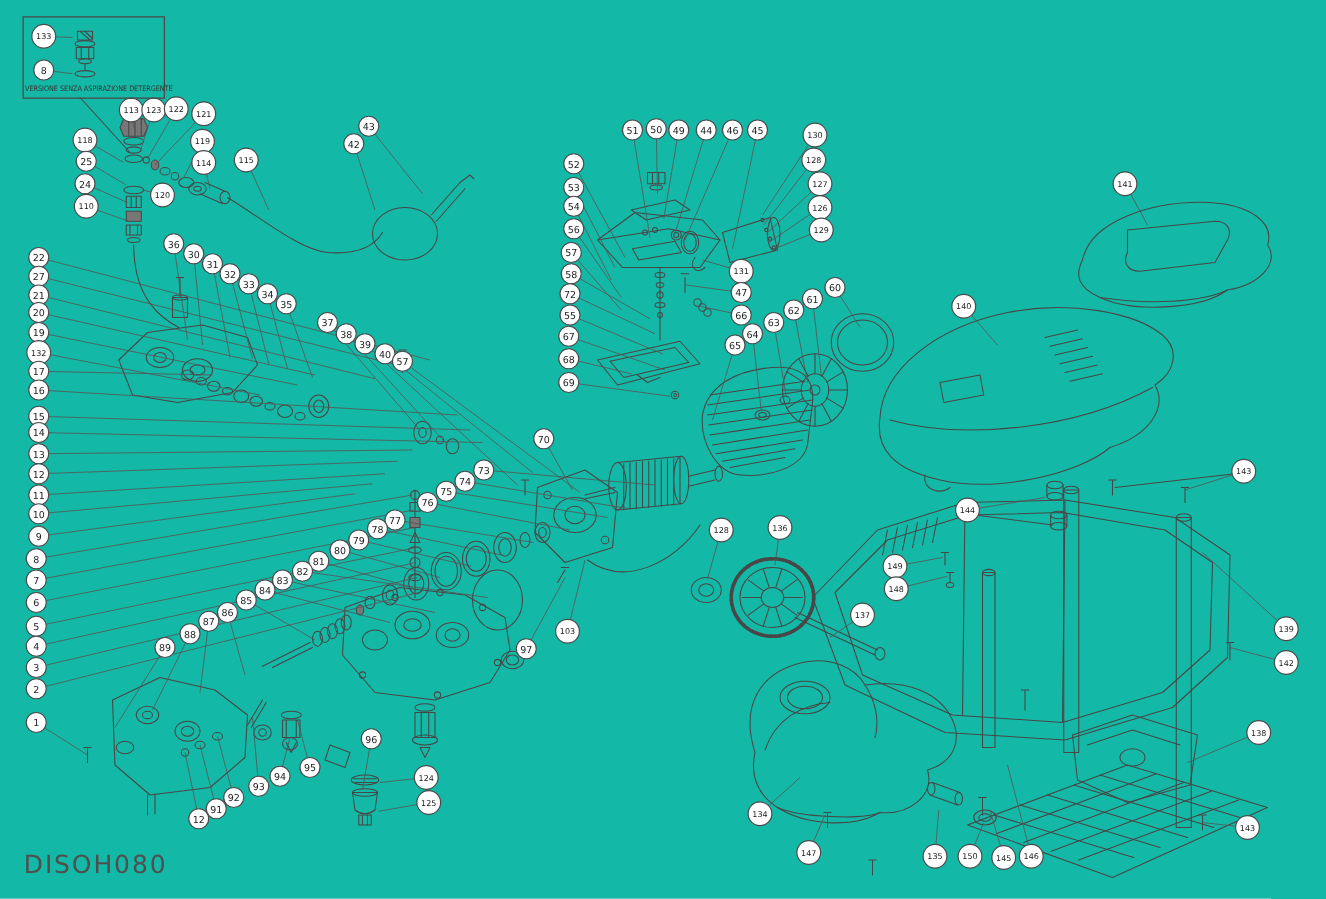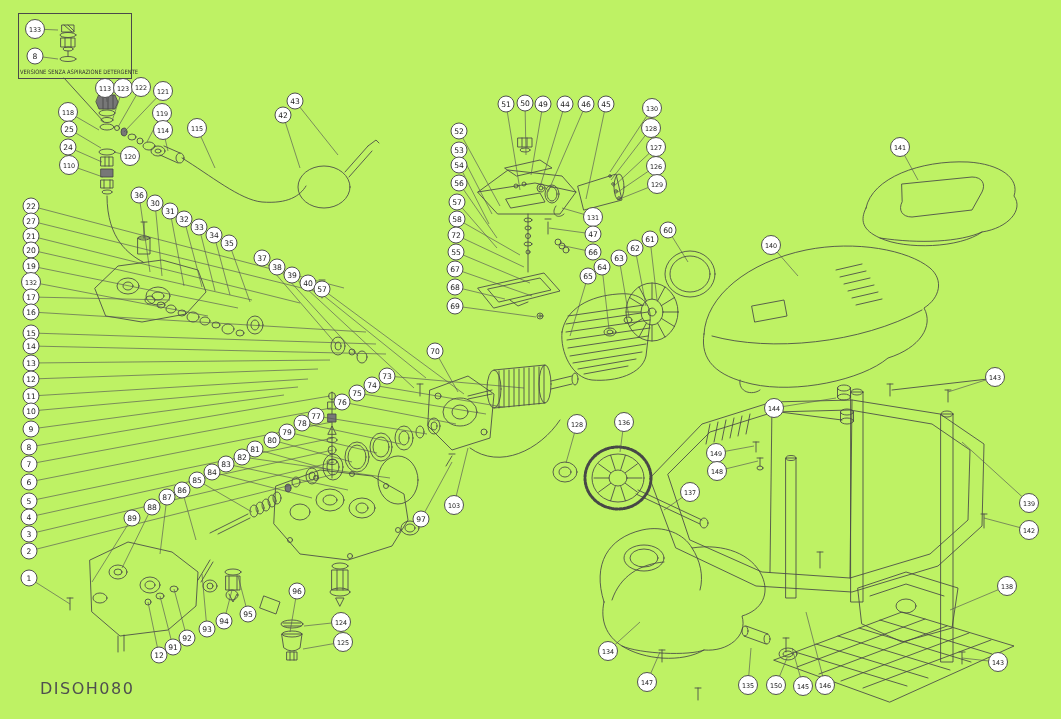--- a/index.html
+++ b/index.html
@@ -1,32 +1,32 @@
 <!DOCTYPE html>
 <html style="--line: #474747; --text: #333333;"><head>
 <meta charset="utf-8">
 <style>
   :root{ --line:#474747; --text:#333; }
   html,body{margin:0;padding:0;background:#e8e8e8;}
-  .stage{position:relative;width:1061px;height:719px;background:#bef264;overflow:hidden;
+  .stage{position:relative;width:1061px;height:719px;background:#14b8a6;overflow:hidden;
          font-family:"DejaVu Sans",sans-serif;}
   svg.layer{position:absolute;left:0;top:0;}
   .art{stroke:var(--line);fill:none;stroke-width:.85;stroke-linejoin:round;stroke-linecap:round;}
   .art .dark{fill:#777;}
   .art .tread{stroke-width:3;stroke-dasharray:2.2,1.7;}
   .leader{stroke:#555;stroke-width:.65;fill:none;}
   .bubble{fill:#fff;stroke:#4a4a4a;stroke-width:.95;}
   .bubble-num{font-family:"DejaVu Sans",sans-serif;font-size:7.6px;fill:#222;
               text-anchor:middle;dominant-baseline:central;}
   .bubble-num.small{font-size:6.4px;}
   .inset-box{position:absolute;left:18px;top:13px;width:114px;height:66px;
              border:1.2px solid #4a4a4a;box-sizing:border-box;}
   .inset-caption{position:absolute;left:20px;top:68px;font-size:6px;color:var(--text);
                  white-space:nowrap;transform:scaleX(.86);transform-origin:left center;}
-  .code-label{position:absolute;left:40px;top:679px;font-size:16px;color:#4f4f4f;
+  .code-label{position:absolute;left:19px;top:679px;font-size:20px;color:#4f4f4f;
               letter-spacing:1.5px;}
 </style>
 </head>
 <body>
 
 <div class="stage">
 
   <svg class="layer art" width="1061" height="719" viewBox="0 0 1061 719">
 
     <g>

